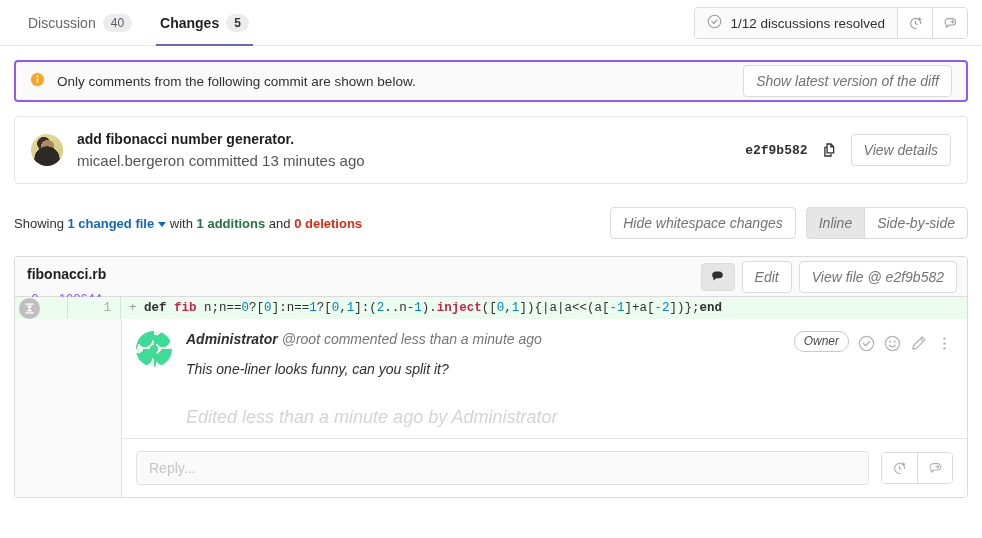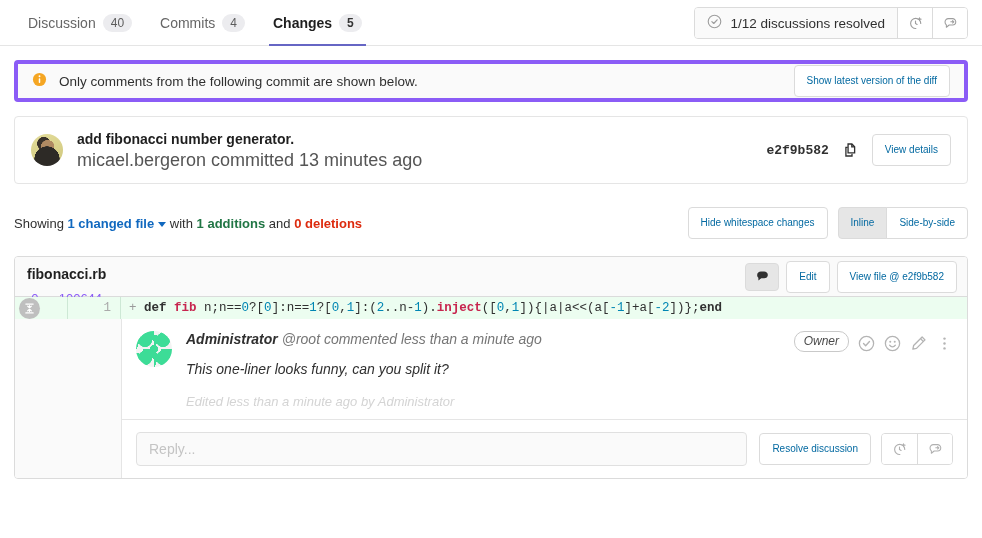--- a/index.html
+++ b/index.html
@@ -85,41 +85,42 @@
     border-left: 1px solid #dbdbdb;
     background: #fff;
     cursor: pointer;
     color: #757575;
   }
 
   
   .alert {
     margin: 14px 14px 0 14px;
     background: #fafafa;
-    border: 4px solid #8b5cf6;
+    border: 2px solid #8b5cf6;
     border-radius: 4px;
     height: 42px;
     display: flex;
     align-items: center;
     padding: 0 14px;
     justify-content: space-between;
   }
   .alert-left { display: flex; align-items: center; gap: 12px; }
   .alert-text { font-size: 13.5px; color: #303030; }
   .btn {
     border: 1px solid #dbdbdb;
     background: #fff;
     border-radius: 4px;
-    font-size: 10px;
-    color: #0369a1;
+    font-size: 14px;
+    color: #737373;
     padding: 6px 12px;
     cursor: pointer;
     font-family: "Liberation Sans", sans-serif;
     white-space: nowrap;
     line-height: 18px;
+    font-style: italic;
   }
   .btn.active { background: #e6e6e6; }
 
   
   .commit-card {
     margin: 14px 14px 0 14px;
     border: 1px solid #e5e5e5;
     border-radius: 4px;
     height: 68px;
     display: flex;
@@ -134,21 +135,21 @@
     border-radius: 50%;
     background:
       radial-gradient(circle at 50% 78%, #2d2a26 0 42%, transparent 43%),
       radial-gradient(circle at 52% 40%, #b08a62 0 26%, transparent 27%),
       radial-gradient(circle at 40% 30%, #3a322a 0 22%, transparent 23%),
       linear-gradient(160deg, #e3dc9a, #cfc77c);
     flex: none;
     overflow: hidden;
   }
   .commit-title { font-weight: bold; font-size: 14px; color: #1f1f1f; line-height: 19px; }
-  .commit-sub { font-size: 18px; color: #555; line-height: 19px; margin-top: 2px; }
+  .commit-sub { font-size: 15px; color: #555; line-height: 19px; margin-top: 2px; }
   .commit-right { display: flex; align-items: center; gap: 14px; }
   .sha {
     font-family: "Liberation Mono", monospace;
     font-size: 13px;
     font-weight: bold;
     color: #303030;
   }
   .copy-icon { cursor: pointer; color: #303030; display: flex; }
 
   
@@ -303,21 +304,21 @@
   .badge-owner {
     border: 1px solid #c9c9c9;
     border-radius: 10px;
     font-size: 12px;
     color: #4a4a4a;
     padding: 2px 9px;
     line-height: 15px;
   }
   .act-icon { cursor: pointer; color: #b4b4b4; display: flex; }
   .note-text { margin-top: 9px; font-size: 14px; color: #303030; }
-  .note-edited { margin-top: 17px; font-size: 13px; color: #d4d4d4; }
+  .note-edited { margin-top: 30px; font-size: 18px; color: #d4d4d4; }
 
   .reply-row {
     border-top: 1px solid #e5e5e5;
     padding: 12px 14px;
     display: flex;
     align-items: center;
     gap: 12px;
   }
   .reply-input {
     flex: 1;
@@ -345,24 +346,20 @@
 </head>
 <body>
 
 <div class="tabs-bar">
 
   <div class="tab">
     <span>Discussion</span>
     <span class="tab-count">40</span>
   </div>
 
-  <div class="tab">
-    <span>Commits</span>
-    <span class="tab-count">4</span>
-  </div>
 
   <div class="tab active">
     <span>Changes</span>
     <span class="tab-count">5</span>
   </div>
 
   <div class="tabs-right">
     <div class="resolved-chip">
       <span>
         <svg width="15" height="15" viewBox="0 0 16 16">
@@ -531,21 +528,20 @@
             </div>
           </div>
           <div class="note-text">This one-liner looks funny, can you split it?</div>
           <div class="note-edited">Edited less than a minute ago by Administrator</div>
         </div>
       </div>
 
       <div class="reply-row">
         <input class="reply-input" type="text" placeholder="Reply..." style="">
         <div class="reply-actions">
-          <button class="btn">Resolve discussion</button>
           <div class="icon-group">
             <div class="icon-btn">
               <svg width="15" height="15" viewBox="0 0 16 16">
                 <path d="M8.4 13.3A5.4 5.4 0 1 1 13.6 8" fill="none" stroke="#b0b0b0" stroke-width="1.2" stroke-linecap="round"></path>
                 <path d="M8 5.3V8l1.7 1" fill="none" stroke="#b0b0b0" stroke-width="1.2" stroke-linecap="round"></path>
                 <path d="M12.3 1.8v3.1M10.8 3.35h3.1" stroke="#b0b0b0" stroke-width="1.2" stroke-linecap="round"></path>
               </svg>
             </div>
             <div class="icon-btn">
               <svg width="15" height="15" viewBox="0 0 16 16">

